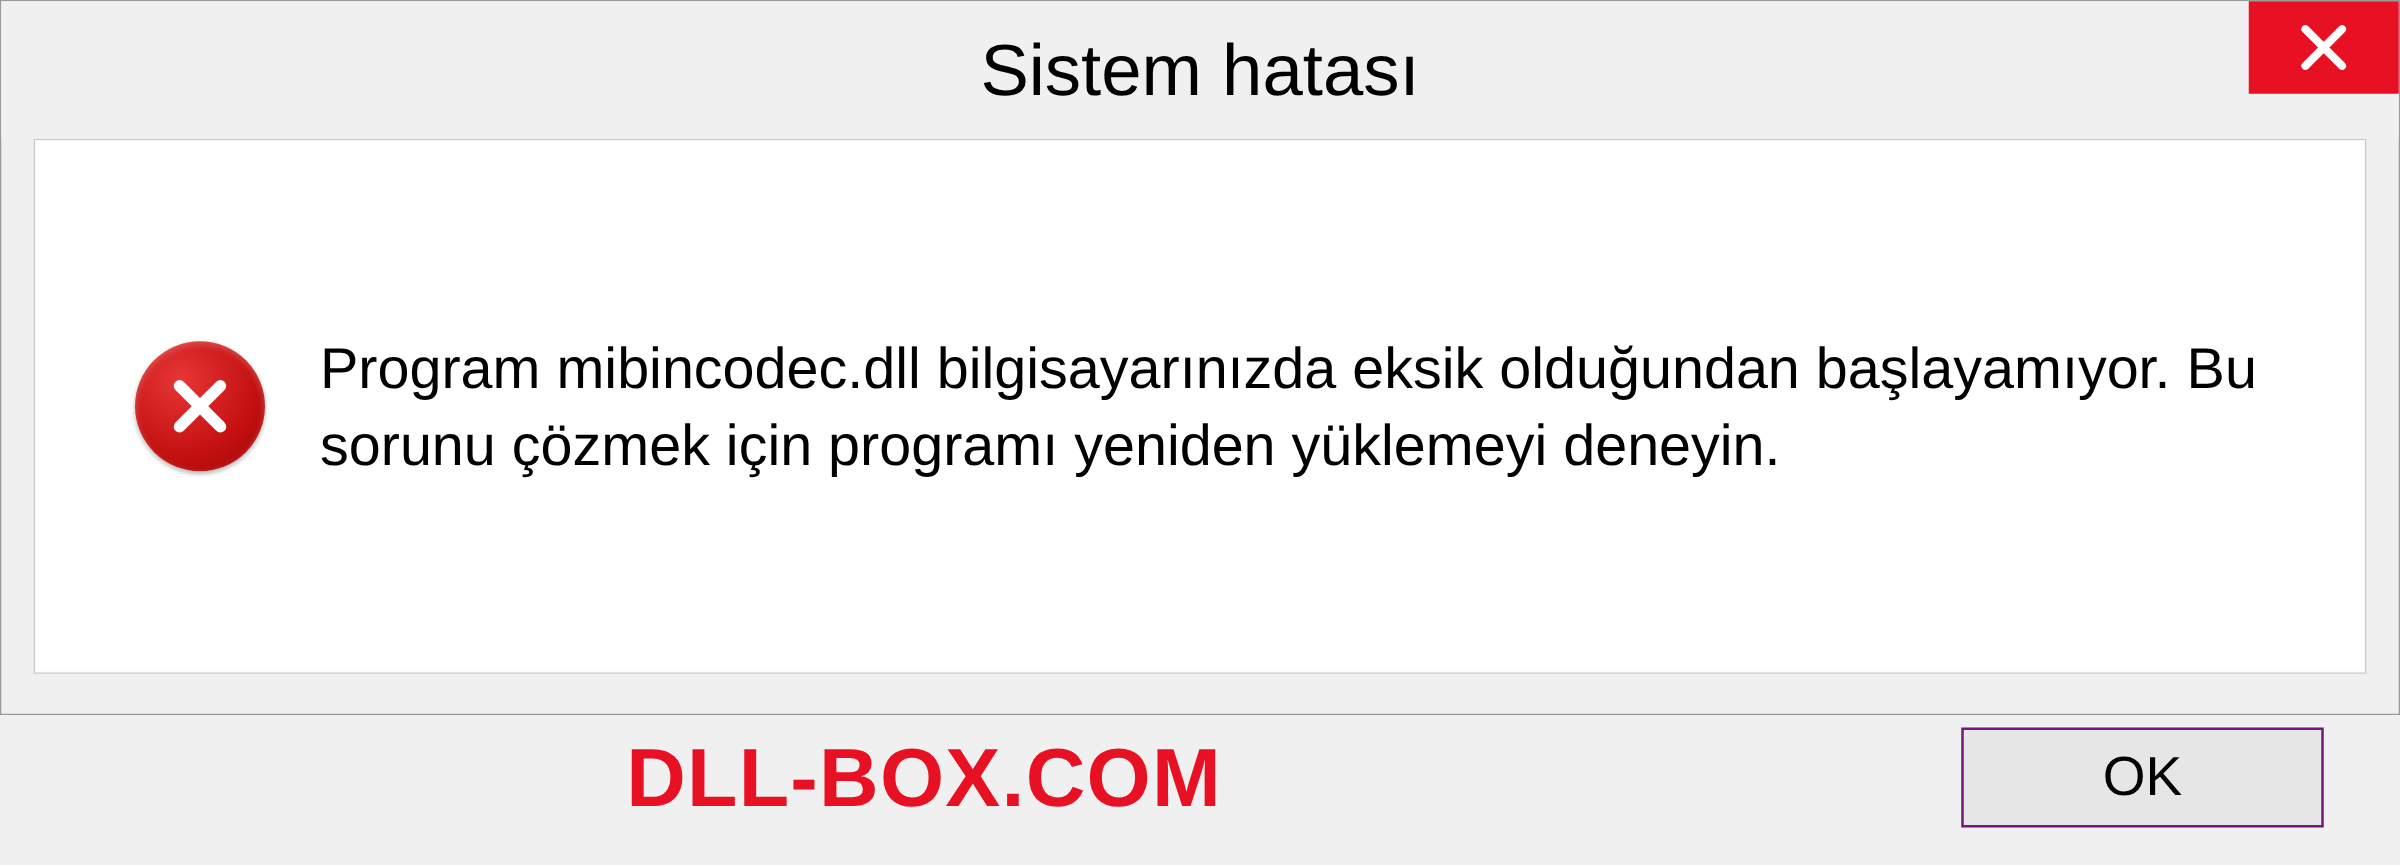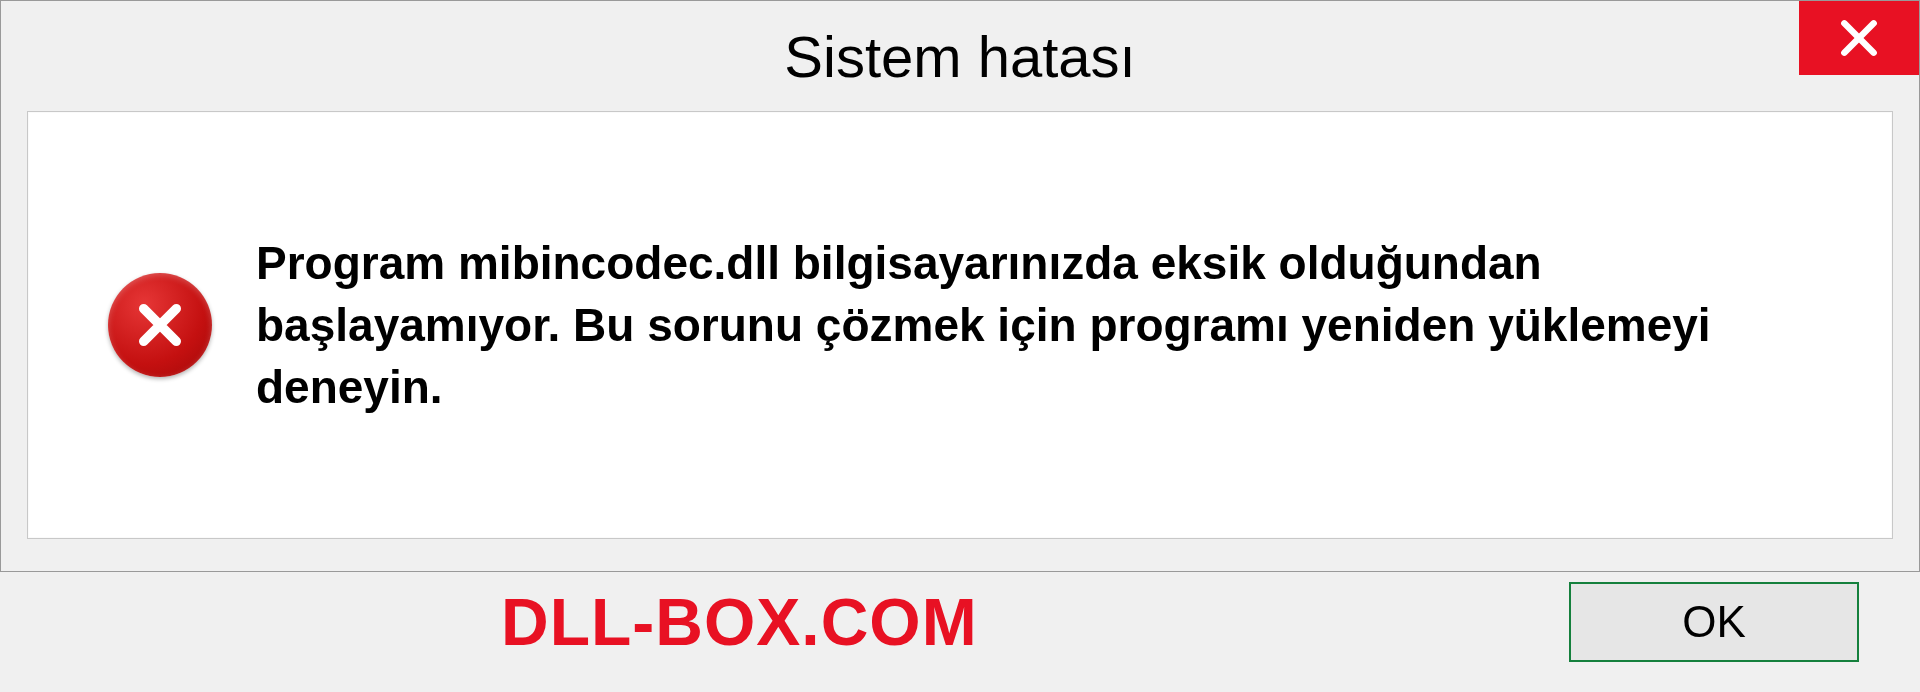--- a/index.html
+++ b/index.html
@@ -76,42 +76,42 @@
       box-shadow: 0 2px 4px rgba(0,0,0,0.3), inset 0 2px 6px rgba(255,255,255,0.25);
     }
     .error-icon-circle svg {
       width: 56px;
       height: 56px;
     }
     .message-text {
       font-size: 46px;
       line-height: 1.35;
       color: #000;
-      font-weight: 700;
+      font-weight: 400;
     }
     .footer {
       display: flex;
       align-items: center;
       justify-content: space-between;
       padding: 0 60px 0 40px;
       height: 110px;
     }
     .watermark {
       font-size: 66px;
       font-weight: 900;
       color: #e81123;
       letter-spacing: 1px;
       font-family: Arial, "Arial Black", sans-serif;
       margin-left: 460px;
     }
     .ok-button {
       width: 290px;
       height: 80px;
       background: #e6e6e6;
-      border: 2px solid #15803d;
+      border: 2px solid #701a75;
       font-size: 44px;
       color: #000;
       display: flex;
       align-items: center;
       justify-content: center;
       cursor: pointer;
       font-family: inherit;
     }
   </style>
 </head>

